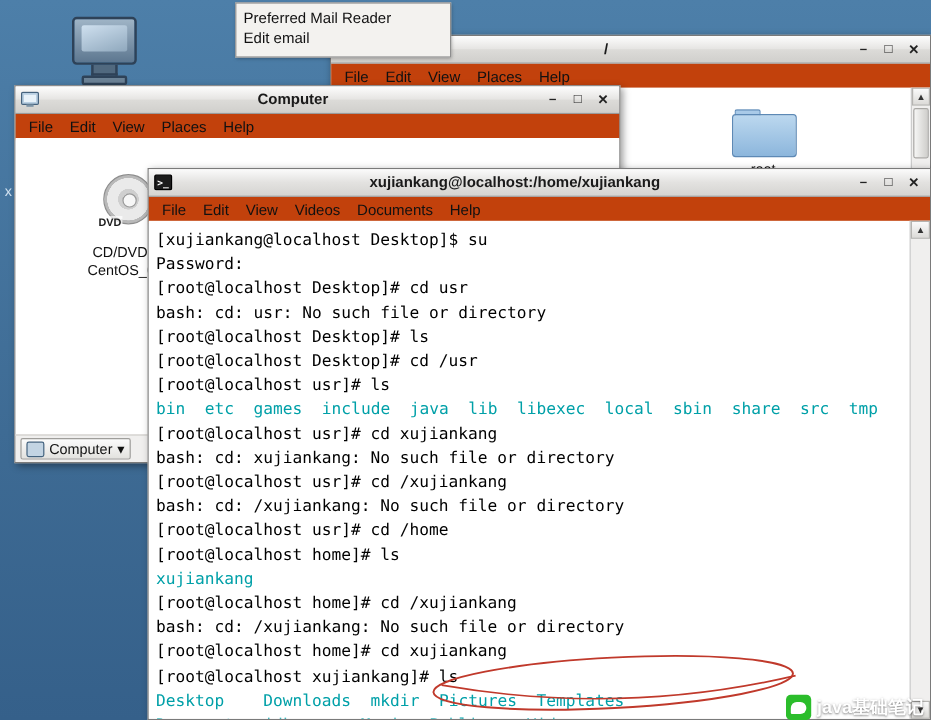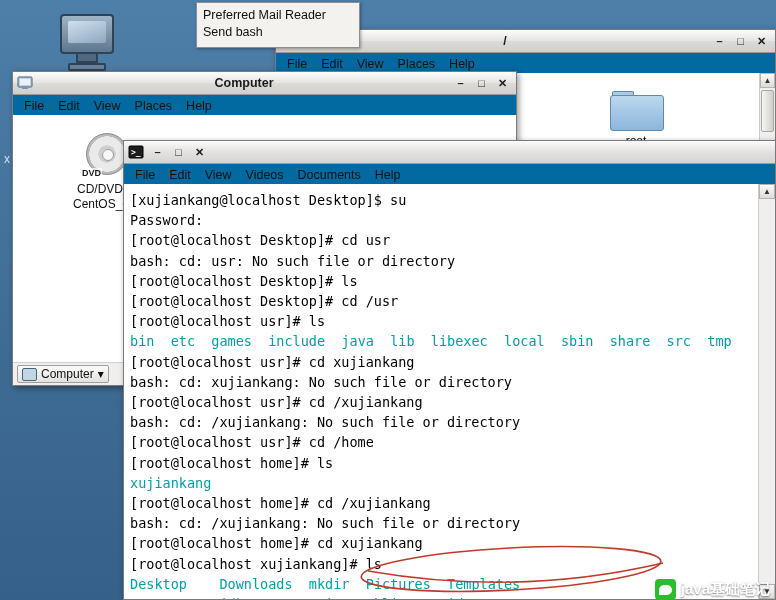--- a/index.html
+++ b/index.html
@@ -43,21 +43,21 @@
     background: #6b8296; border: 2px solid #2e4258; border-radius: 2px;
   }
 
   
   #tooltip {
     position: absolute; left: 196px; top: 2px;
     width: 156px;
     background: #f3f2ef;
     border: 1px solid #8e8e8e;
     box-shadow: 1px 1px 3px rgba(0,0,0,.35);
-    padding: 4px 0 6px 6px;
+    padding: 4px 16px 6px 6px;
     font-size: 12.5px; color: #111;
     line-height: 17px;
   }
 
   
   .window {
     position: absolute;
     background: #f0efee;
     border: 1px solid #7a7a7a;
     box-shadow: 2px 2px 6px rgba(0,0,0,.4);
@@ -88,21 +88,21 @@
     width: 17px; height: 16px;
     display: flex; align-items: center; justify-content: center;
     font-size: 11px; color: #222;
     border: 1px solid transparent;
   }
   .menubar {
     height: 21px;
     display: flex; align-items: center;
     padding: 0 4px;
     font-size: 12.5px; color: #111;
-    background: #0369a1;
+    background: #c2410c;
     border-bottom: 1px solid #cccac6;
   }
   .menubar span { padding: 1px 7px; }
 
   
   #win-root {
     left: 275px; top: 29px; width: 501px; height: 345px;
   }
   #win-root .body {
     position: absolute; left: 0; right: 0; top: 43px; bottom: 0;
@@ -158,21 +158,21 @@
   }
   .combo {
     display: flex; align-items: center; gap: 4px;
     border: 1px solid #9f9e9b; background: linear-gradient(180deg,#fbfbfb,#e3e2df);
     padding: 1px 4px; border-radius: 2px;
   }
   .mini-monitor {
     width: 13px; height: 11px; background: #c3d4e3;
     border: 1px solid #44637f; border-radius: 2px;
   }
-  .dvd-icon { width: 54px; height: 46px; position: relative; margin: 0 auto; }
+  .dvd-icon { width: 54px; height: 46px; position: relative; margin: 12px auto; }
   .dvd-disc {
     position: absolute; left: 7px; top: 0; width: 40px; height: 40px;
     border-radius: 50%;
     background: radial-gradient(circle at 50% 50%, #ffffff 0 16%, #cfcfcf 17% 30%, #eaeaea 31% 62%, #b9b9b9 63% 100%);
     border: 1px solid #8d8d8d;
   }
   .dvd-disc::after {
     content:""; position:absolute; left: 15px; top: 15px;
     width: 10px; height: 10px; border-radius:50%;
     background: #f7f7f7; border: 1px solid #9a9a9a;
@@ -345,20 +345,21 @@
   </div>
 
   <div class="window" id="win-term">
     <div class="titlebar dark">
       <span class="title-icon">
         <svg width="16" height="14" viewBox="0 0 16 14">
           <rect x="1" y="1" width="14" height="12" rx="1" fill="#1c1c1c" stroke="#000"></rect>
           <text x="3" y="10" font-size="8" fill="#ffffff" font-family="monospace">&gt;_</text>
         </svg>
       </span>
+      <span class="title-text">xujiankang@localhost:/home/xujiankang</span>
       <span class="win-buttons">
         <span class="wbtn">–</span>
         <span class="wbtn">□</span>
         <span class="wbtn">✕</span>
       </span>
     </div>
     <div class="menubar">
       <span>File</span>
       <span>Edit</span>
       <span>View</span>
@@ -370,21 +371,21 @@
       <div id="term-text"><div><span>[xujiankang@localhost Desktop]$ su</span></div><div><span>Password:</span></div><div><span>[root@localhost Desktop]# cd usr</span></div><div><span>bash: cd: usr: No such file or directory</span></div><div><span>[root@localhost Desktop]# ls</span></div><div><span>[root@localhost Desktop]# cd /usr</span></div><div><span>[root@localhost usr]# ls</span></div><div><span class="t-cyan">bin</span><span>  </span><span class="t-cyan">etc</span><span>  </span><span class="t-cyan">games</span><span>  </span><span class="t-cyan">include</span><span>  </span><span class="t-cyan">java</span><span>  </span><span class="t-cyan">lib</span><span>  </span><span class="t-cyan">libexec</span><span>  </span><span class="t-cyan">local</span><span>  </span><span class="t-cyan">sbin</span><span>  </span><span class="t-cyan">share</span><span>  </span><span class="t-cyan">src</span><span>  </span><span class="t-cyan">tmp</span></div><div><span>[root@localhost usr]# cd xujiankang</span></div><div><span>bash: cd: xujiankang: No such file or directory</span></div><div><span>[root@localhost usr]# cd /xujiankang</span></div><div><span>bash: cd: /xujiankang: No such file or directory</span></div><div><span>[root@localhost usr]# cd /home</span></div><div><span>[root@localhost home]# ls</span></div><div><span class="t-cyan">xujiankang</span></div><div><span>[root@localhost home]# cd /xujiankang</span></div><div><span>bash: cd: /xujiankang: No such file or directory</span></div><div><span>[root@localhost home]# cd xujiankang</span></div><div><span>[root@localhost xujiankang]# ls</span></div><div><span class="t-cyan">Desktop</span><span>    </span><span class="t-cyan">Downloads</span><span>  </span><span class="t-cyan">mkdir</span><span>  </span><span class="t-cyan">Pictures</span><span>  </span><span class="t-cyan">Templates</span></div><div><span class="t-cyan">Documents</span><span>  </span><span class="t-cyan">jdk</span><span>       </span><span class="t-cyan">Music</span><span>  </span><span class="t-cyan">Public</span><span>    </span><span class="t-cyan">Videos</span></div></div>
     </div>
     <div id="term-scroll">
       <div class="arrow-up">▲</div>
       <div class="arrow-down">▼</div>
     </div>
   </div>
 
   <div id="tooltip">
     <div>Preferred Mail Reader</div>
-    <div>Send bash</div>
+    <div>Edit email</div>
   </div>
 
   <svg id="annot">
     <ellipse cx="155" cy="28" rx="150" ry="21" fill="none" stroke="#c0392b" stroke-width="1.6" transform="rotate(-3 155 28)"></ellipse>
     <path d="M 12 30 q 150 26 295 -8" fill="none" stroke="#c0392b" stroke-width="1.4"></path>
   </svg>
 
   <div id="watermark">
     <span class="wm-logo">
         <span class="chat"></span>

